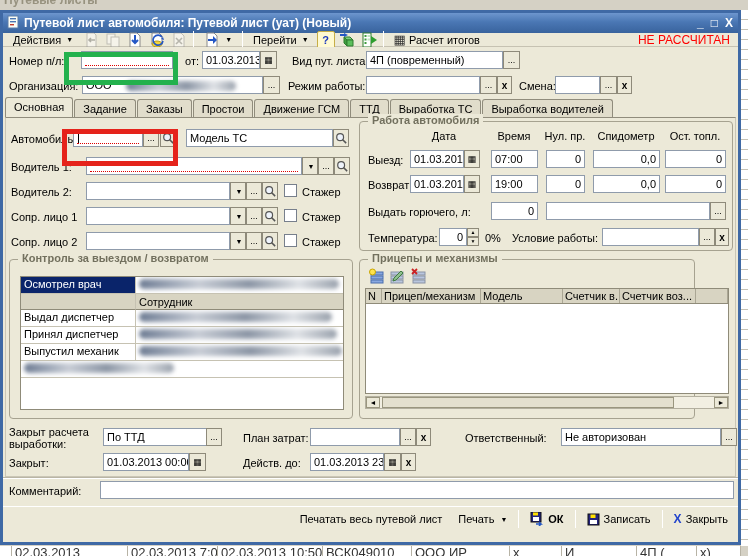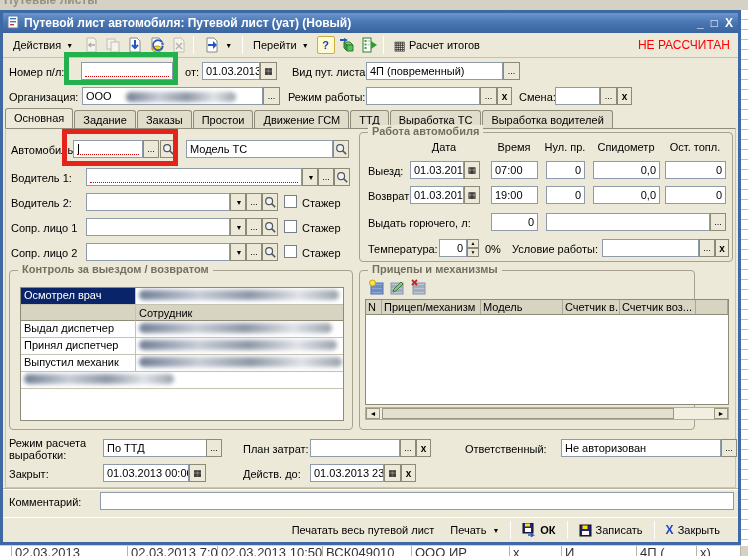--- a/index.html
+++ b/index.html
@@ -16,21 +16,21 @@
   .bg-bottom .bc{flex:none;border-right:1px solid #b7b3a5;font-size:13px;color:#333;white-space:nowrap;overflow:hidden;padding:1px 0 0 3px;line-height:12px;}
 
   
   .win{position:absolute;left:0;top:10px;width:741px;height:535px;border:3px solid #3f69a5;background:#ece9d8;}
   .titlebar{height:20px;background:linear-gradient(180deg,#6d96ce 0%,#4a77b4 45%,#39639d 100%);
             display:flex;align-items:center;color:#fff;font-weight:bold;font-size:12px;padding:0 3px;gap:4px;}
   .titlebar .ttl{flex:1;white-space:nowrap;overflow:hidden;}
   .wctl{display:flex;gap:7px;padding-right:2px;font-weight:bold;font-size:12px;}
   .wctl span{cursor:default;line-height:14px;}
 
-  .toolbar{height:25px;background:#ece9d8;border-bottom:1px solid #c6c2b2;display:flex;align-items:center;padding:0 4px;gap:2px;}
+  .toolbar{height:14px;background:#ece9d8;border-bottom:1px solid #c6c2b2;display:flex;align-items:center;padding:0 4px;gap:2px;}
   .tbtn{display:flex;align-items:center;gap:3px;padding:2px 5px;border:1px solid transparent;white-space:nowrap;}
   .ticon{width:20px;height:20px;display:flex;align-items:center;justify-content:center;}
   .dis{filter:grayscale(1) opacity(.45);}
   .tsep{width:1px;height:18px;background:#b9b5a5;border-right:1px solid #fff;margin:0 2px;}
   .drop{font-size:7px;margin-left:2px;}
   .qbtn{width:18px;height:18px;background:#fffad1;border:1px solid #c7ae46;border-radius:2px;color:#1d3bbd;font-weight:bold;
         display:flex;align-items:center;justify-content:center;}
   .status-red{margin-left:auto;color:#ff0000;font-size:12px;padding-right:4px;white-space:nowrap;}
 
   .client{position:relative;width:735px;height:484px;background:#ece9d8;}
@@ -70,21 +70,21 @@
   
   .ttbl{position:absolute;left:5px;top:28px;width:364px;height:106px;background:#fff;border:1px solid #8f8b79;}
   .thdr{display:flex;height:15px;background:#d8d4c2;border-bottom:1px solid #8f8b79;}
   .thc{flex:none;border-right:1px solid #aaa694;padding:1px 2px;white-space:nowrap;overflow:hidden;}
   .hscroll{position:absolute;left:5px;top:136px;width:364px;height:13px;display:flex;background:#f2efe2;border:1px solid #b3af9f;}
   .sarw{flex:none;width:14px;background:#ece9d8;border:1px solid #9a967f;font-size:7px;display:flex;align-items:center;justify-content:center;}
   .sthumb{flex:none;width:292px;margin-left:2px;background:#e4e0cf;border:1px solid #9a967f;}
   .sepline{position:absolute;left:0;width:735px;height:0;border-top:1px solid #b9b5a5;border-bottom:1px solid #fff;}
 
   .btnbar{position:absolute;left:0;top:459px;width:735px;height:25px;background:#ece9d8;border-top:1px solid #fff;
-          display:flex;align-items:center;justify-content:flex-end;gap:6px;padding-right:13px;}
+          display:flex;align-items:center;justify-content:flex-end;gap:6px;padding-right:5px;}
   .bbtn{display:flex;align-items:center;gap:4px;padding:2px 5px;white-space:nowrap;}
   .bsep{width:1px;height:18px;background:#b9b5a5;border-right:1px solid #fff;}
   .xglyph{color:#2244cc;font-weight:bold;font-size:12px;}
 
   .spincol{position:absolute;width:12px;height:18px;display:flex;flex-direction:column;}
   .spincol span{flex:1;background:#ece9d8;border:1px solid #8e8a7a;font-size:5px;line-height:6px;text-align:center;}
 
   .whdr{position:absolute;transform:translateX(-50%);white-space:nowrap;}
 
   
@@ -477,21 +477,21 @@
             <div class="thc" style="flex:1"></div>
           </div>
         </div>
         <div class="hscroll">
           <span class="sarw">◄</span>
           <span class="sthumb"></span>
           <span class="sarw" style="margin-left:auto">►</span>
         </div>
       </div>
 
-      <span class="lbl" style="left:6px;top:379px;width:92px;white-space:normal">Режим расчета выработки:</span>
+      <span class="lbl" style="left:6px;top:379px;width:92px;white-space:normal">Закрыт расчета выработки:</span>
       <div class="inp" style="left:100px;top:381px;width:113px">По ТТД</div>
       <div class="fbtn" style="left:203px;top:381px;width:16px">
           <span>...</span>
         </div>
       <span class="lbl" style="left:240px;top:385px">План затрат:</span>
       <div class="inp" style="left:307px;top:381px;width:90px"></div>
       <div class="fbtn" style="left:397px;top:381px;width:16px">
           <span>...</span>
         </div>
       <div class="fbtn bx" style="left:413px;top:381px;width:15px">

